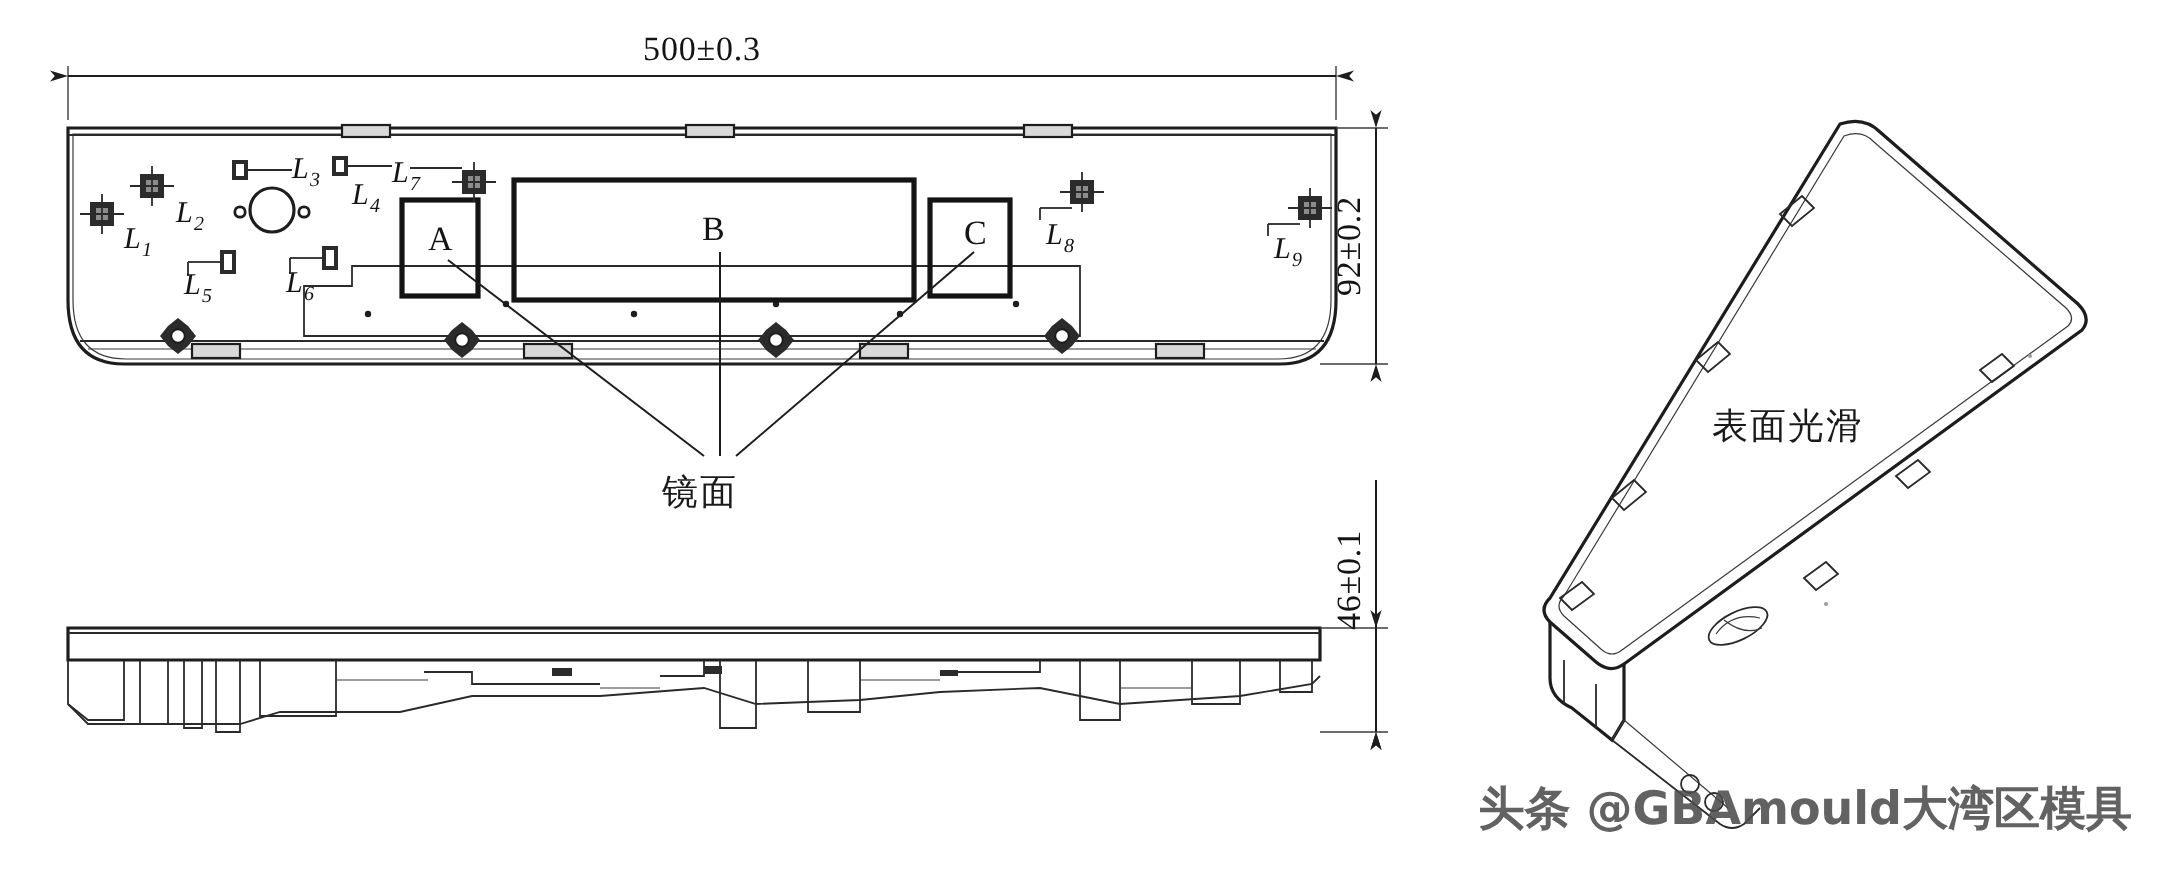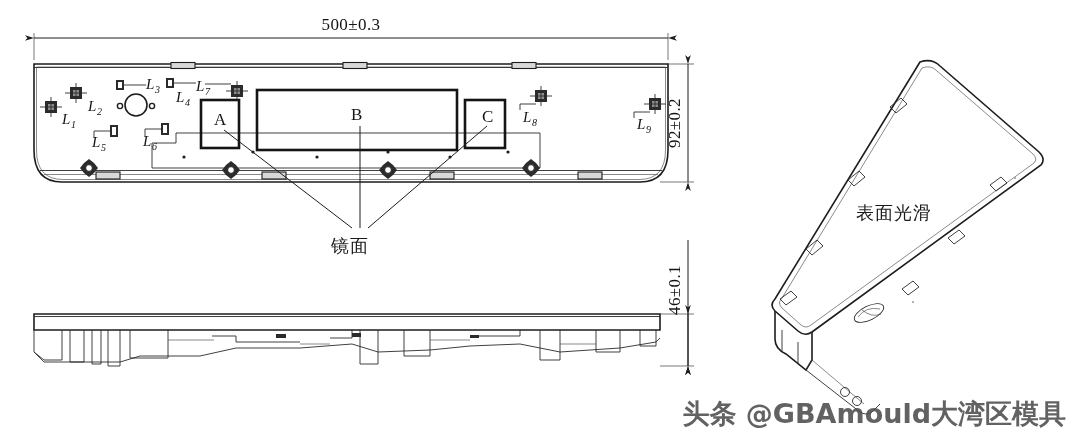--- a/index.html
+++ b/index.html
@@ -66,23 +66,23 @@
   }
   .cjk-note {
     font-family: "DejaVu Sans", sans-serif;
     font-size: 18px;
     fill: #1a1a1a;
     letter-spacing: 1px;
   }
   .watermark-txt {
     position: absolute;
     right: 14px;
-    bottom: 6px;
+    bottom: 18px;
     font-family: "DejaVu Sans", sans-serif;
-    font-size: 27px;
+    font-size: 23px;
     font-weight: 700;
     color: #4d4d4d;
     opacity: .88;
     letter-spacing: 0px;
     white-space: nowrap;
     user-select: none;
   }
 </style>
 </head>
 <body>

